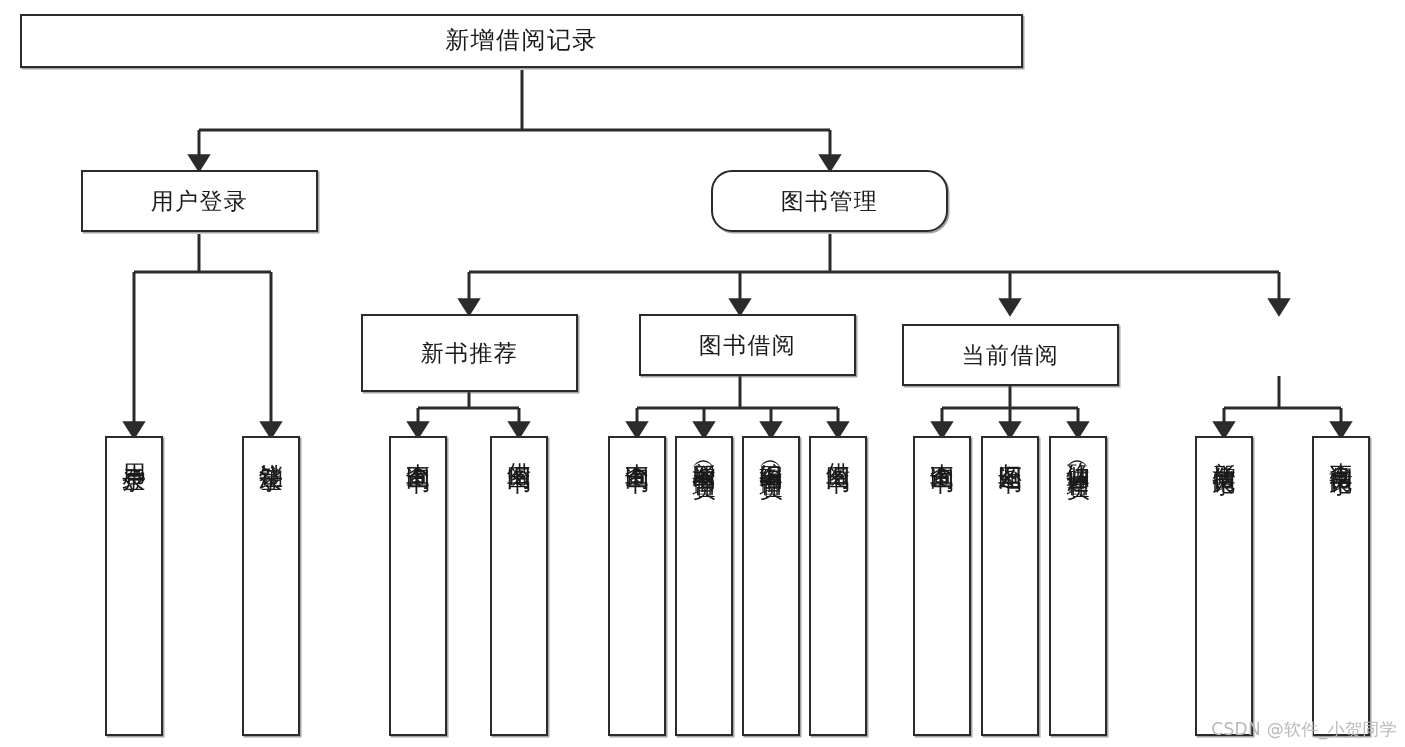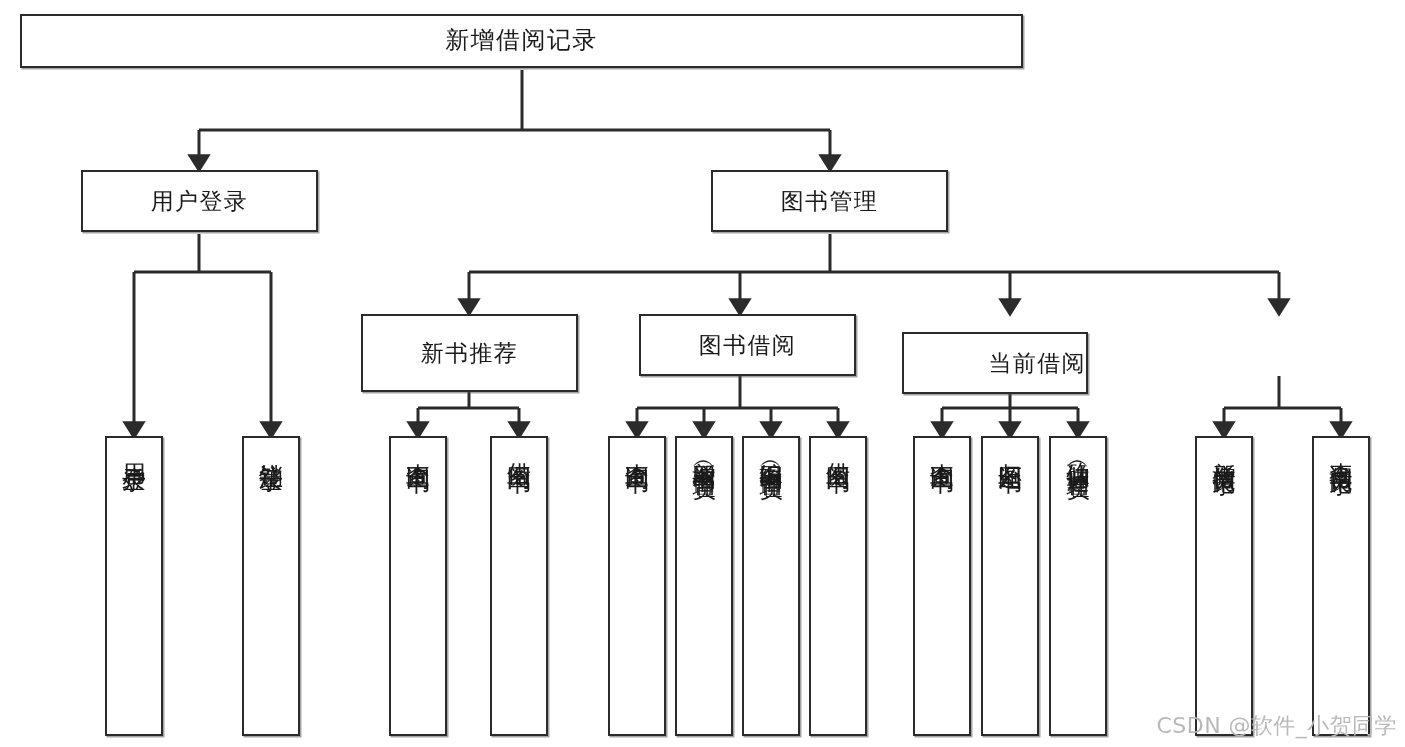--- a/index.html
+++ b/index.html
@@ -66,21 +66,21 @@
     white-space: nowrap;
     max-height: 100%;
   }
   .node.vert.tall .node-label {
     font-size: 23px;
   }
   #watermark {
     position: absolute;
     right: 8px;
     bottom: 6px;
-    font-size: 22px;
+    font-size: 17px;
     color: #b9b9b9;
     letter-spacing: 0.02em;
     white-space: nowrap;
     font-family: "DejaVu Sans", "Liberation Sans", sans-serif;
   }
 </style>
 </head>
 <body>
 
 <div id="diagram-root">
@@ -139,33 +139,33 @@
   </svg>
 
   <div class="node horiz root" style="left:20px; top:14px; width:1003px; height:54px;">
     <span class="node-label">新增借阅记录</span>
   </div>
 
   <div class="node horiz" style="left:81px; top:170px; width:237px; height:62px;">
     <span class="node-label">用户登录</span>
   </div>
 
-  <div class="node horiz" style="left:711px; top:170px; width:237px; height:62px;">
+  <div class="node horiz" style="left:711px; top:170px; width:237px; height:62px;border-radius:21px;">
     <span class="node-label">图书管理</span>
   </div>
 
   <div class="node horiz" style="left:361px; top:314px; width:217px; height:78px;">
     <span class="node-label">新书推荐</span>
   </div>
 
   <div class="node horiz" style="left:632px; top:314px; width:217px; height:62px;margin-left:7px;">
     <span class="node-label">图书借阅</span>
   </div>
 
-  <div class="node horiz" style="left:902px; top:332px; width:186px; height:62px;justify-content:flex-end;">
+  <div class="node horiz" style="left:902px; top:324px; width:217px; height:62px;">
     <span class="node-label">当前借阅</span>
   </div>
 
 
   <div class="node vert" style="left:105px; top:436px; width:58px; height:300px;">
     <span class="node-label">用户登录</span>
   </div>
 
   <div class="node vert" style="left:242px; top:436px; width:58px; height:300px;">
     <span class="node-label">注销登录</span>

